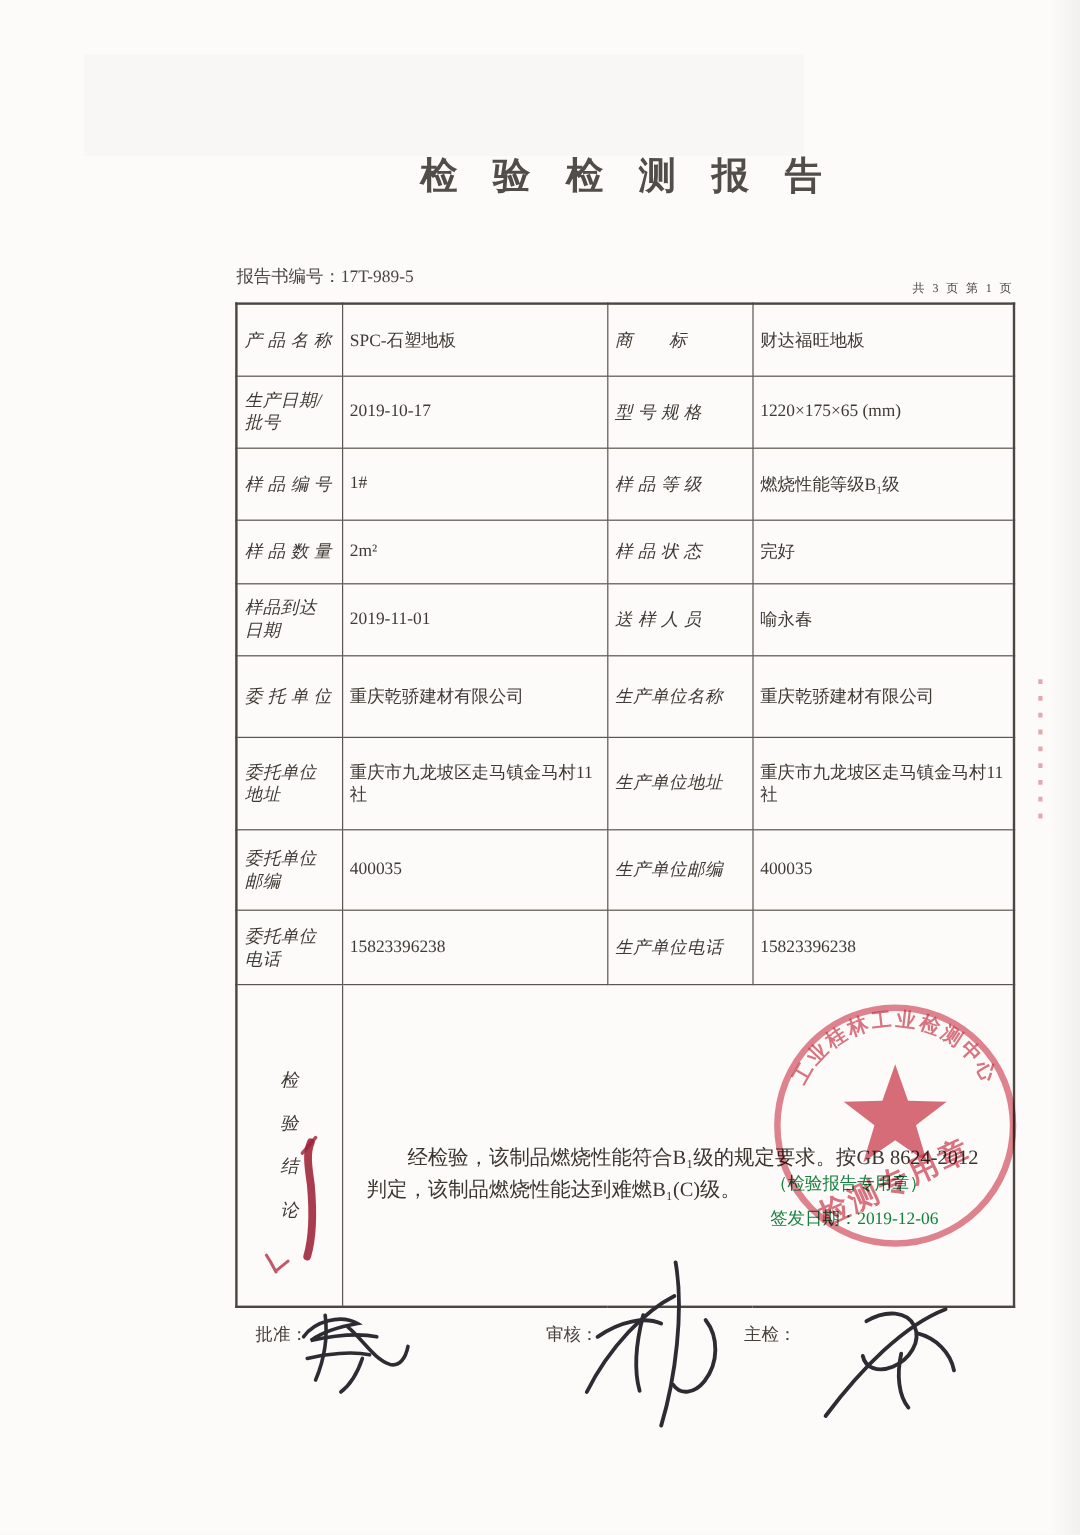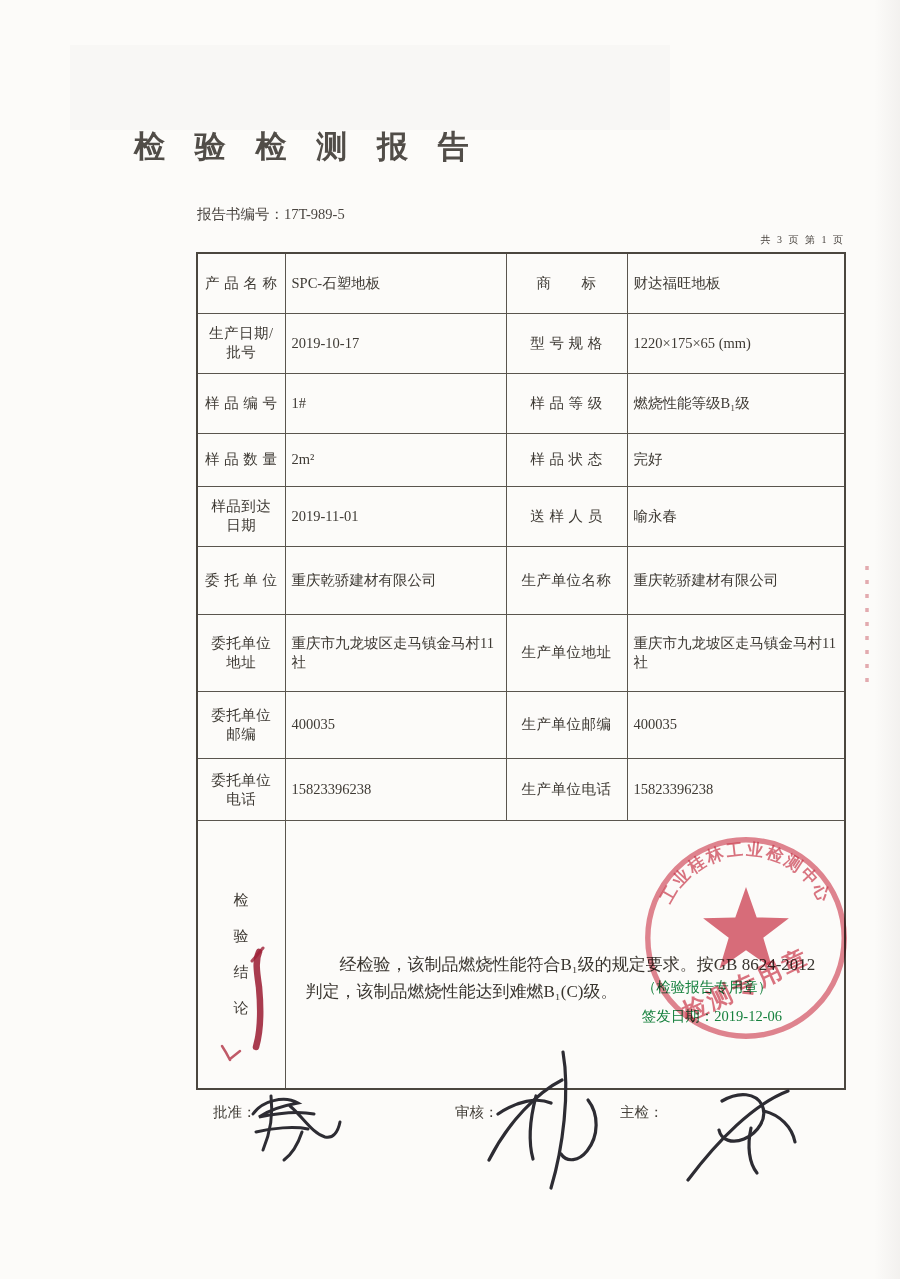--- a/index.html
+++ b/index.html
@@ -1,29 +1,29 @@
 <!DOCTYPE html>
 <html><head>
 <meta charset="utf-8">
 <style>
   html,body{margin:0;padding:0;}
   body{width:900px;height:1279px;background:#f4f3f0;font-family:"Liberation Serif","DejaVu Serif",serif;}
   .page{position:relative;width:900px;height:1279px;background:#fcfbf9;overflow:hidden;color:#3f3b36;}
   .edge-shade{position:absolute;right:0;top:0;width:26px;height:100%;
     background:linear-gradient(to right,rgba(0,0,0,0),rgba(90,80,75,0.06));}
   .scan-shade{position:absolute;left:70px;top:45px;width:600px;height:85px;background:rgba(120,118,112,0.03);}
-  .title{position:absolute;left:134px;top:126px;width:754px;text-align:left;
+  .title{position:absolute;left:146px;top:126px;width:754px;text-align:center;
     font-size:31px;font-weight:bold;letter-spacing:11px;color:#514d48;}
-  .report-no{position:absolute;left:197px;top:205px;font-size:14.5px;color:#4a4540;}
+  .report-no{position:absolute;left:197px;top:221px;font-size:14.5px;color:#4a4540;}
   .page-count{position:absolute;right:55px;top:233px;font-size:10px;letter-spacing:2px;color:#4a4540;}
   table.report{position:absolute;left:196px;top:252px;width:650px;height:838px;
     border-collapse:collapse;table-layout:fixed;border:2.5px solid #4b463f;}
   table.report td{border:1.5px solid #5a554e;font-size:14.5px;color:#3e3a34;
     padding:2px 6px;vertical-align:middle;overflow:hidden;}
-  td.lbl{text-align:center;letter-spacing:0.5px;}
+  td.lbl{text-align:left;letter-spacing:0.5px;font-style:italic;}
   td.val{text-align:left;padding-left:9px;}
   td.concl{position:relative;vertical-align:top;padding:0;}
   .concl-text{margin:0;padding:46px 28px 0 14px;width:516px;font-size:17px;line-height:27px;
     text-indent:2em;color:#39352f;}
   .seal-note{position:absolute;right:62px;top:152px;font-size:14.5px;line-height:29px;color:#15803d;}
   td.vert{vertical-align:middle;}
   .vert-wrap{display:flex;flex-direction:column;align-items:center;gap:17px;font-size:15px;padding:8px 0;}
   td.remark-lbl{vertical-align:top;padding-top:32px;letter-spacing:8px;text-align:center;}
   td.remark-val{vertical-align:top;padding-top:32px;padding-left:12px;}
   .sig-label{position:absolute;font-size:14.5px;color:#44403a;}

